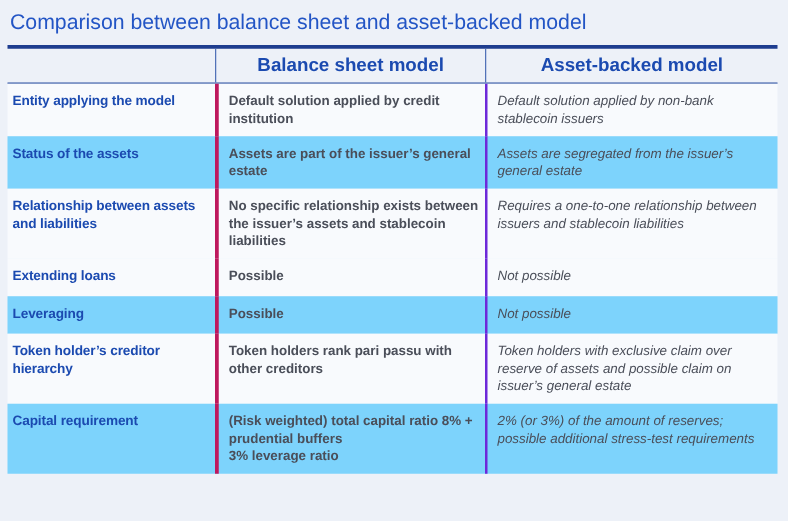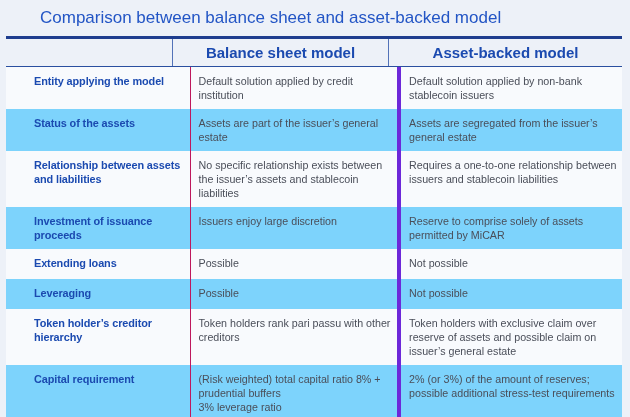--- a/index.html
+++ b/index.html
@@ -15,21 +15,20 @@
     width: 616px;
     margin-left: 6px;
     padding-top: 6px;
   }
   .title {
     color: #2355c5;
     font-size: 17px;
     line-height: 20px;
     padding: 2px 0 8px 2px;
     font-weight: 400;
-    margin-left: 32px;
   }
   .title-rule {
     height: 3px;
     background: #1e3d8f;
     width: 616px;
   }
   
   .header-row {
     display: flex;
     height: 27px;
@@ -61,24 +60,23 @@
   }
   .cell.label {
     width: 166px;
     padding-left: 4px;
     padding-right: 6px;
     font-weight: 700;
     font-size: 10.9px;
     letter-spacing: -0.1px;
     color: #1b4ab0;
     white-space: normal;
-    margin-left: 24px;
   }
-  .cell.c2 { width: 216px; border-left: 1px solid #be185d; }
-  .cell.c3 { width: 234px; border-left: 4px solid #6d28d9; }
+  .cell.c2 { width: 216px; border-left: 3px solid #be185d; font-weight: bold; }
+  .cell.c3 { width: 234px; border-left: 2px solid #6d28d9; font-style: italic; }
   .mh42 { min-height: 42px; }
   .mh50 { min-height: 50px; }
   .mh30 { min-height: 30px; }
   .mh48 { min-height: 48px; }
   .mh56 { min-height: 56px; }
 </style>
 </head>
 <body>
 
 <div class="page">
@@ -105,25 +103,20 @@
       <div class="cell c2">Assets are part of the issuer’s general estate</div>
       <div class="cell c3">Assets are segregated from the issuer’s general estate</div>
     </div>
 
     <div class="row plain mh50">
       <div class="cell label">Relationship between assets and liabilities</div>
       <div class="cell c2">No specific relationship exists between the issuer’s assets and stablecoin liabilities</div>
       <div class="cell c3">Requires a one-to-one relationship between issuers and stablecoin liabilities</div>
     </div>
 
-    <div class="row tint mh42">
-      <div class="cell label">Investment of issuance proceeds</div>
-      <div class="cell c2">Issuers enjoy large discretion</div>
-      <div class="cell c3">Reserve to comprise solely of assets permitted by MiCAR</div>
-    </div>
 
     <div class="row plain mh30">
       <div class="cell label">Extending loans</div>
       <div class="cell c2">Possible</div>
       <div class="cell c3">Not possible</div>
     </div>
 
     <div class="row tint mh30">
       <div class="cell label">Leveraging</div>
       <div class="cell c2">Possible</div>

